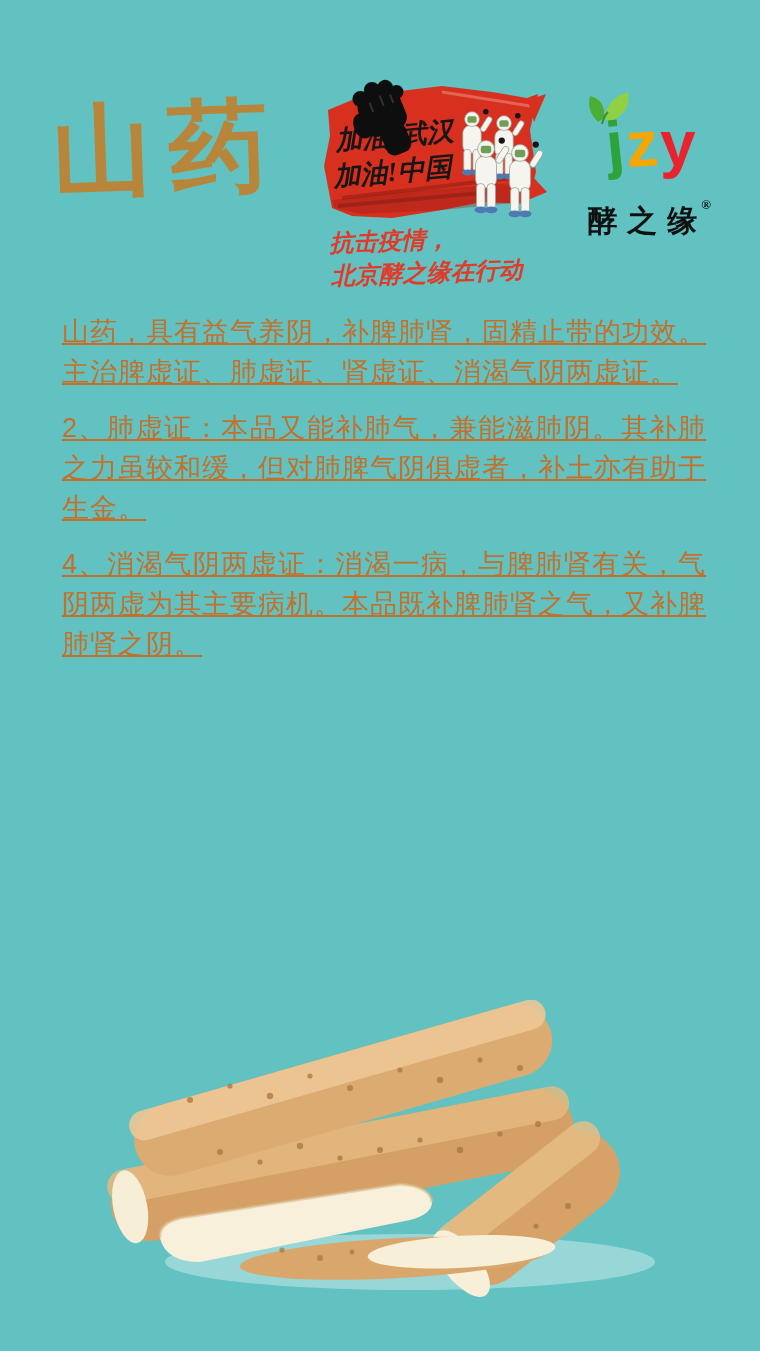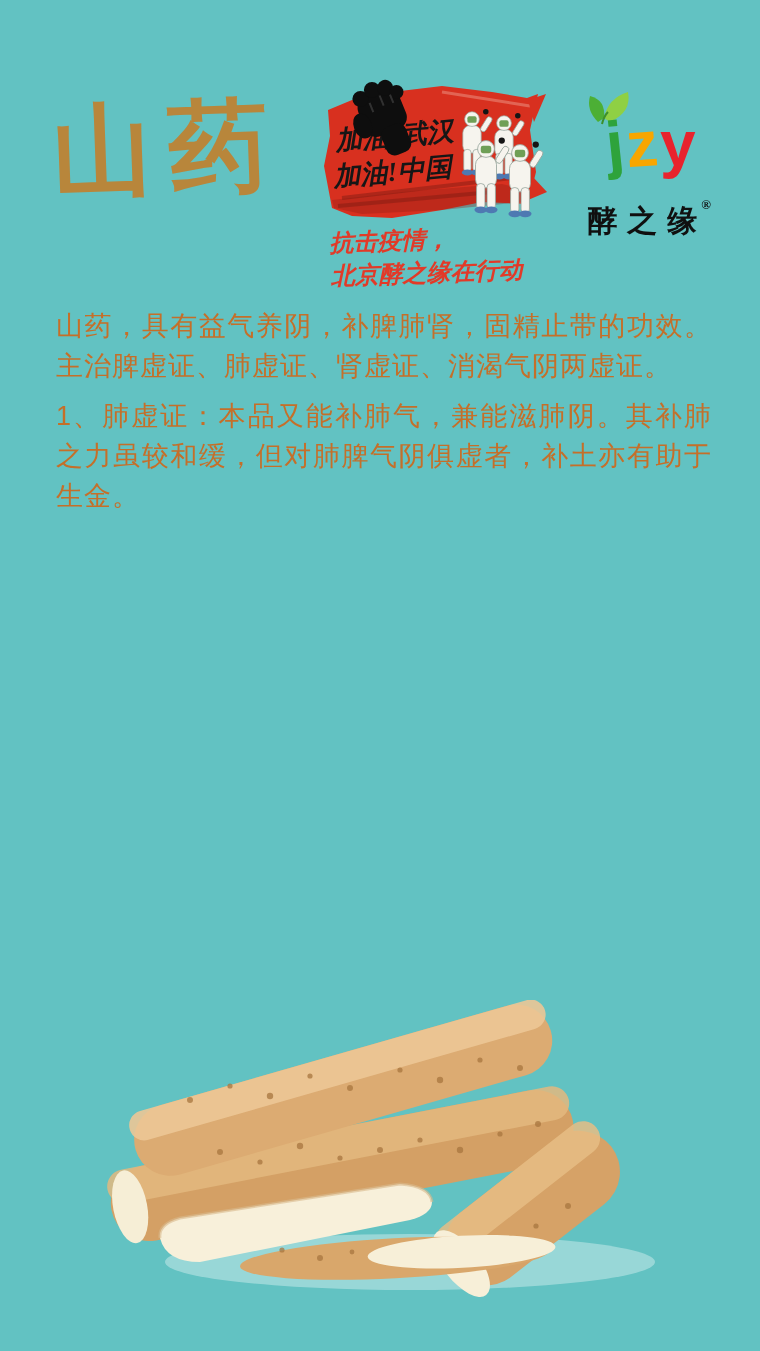--- a/index.html
+++ b/index.html
@@ -35,21 +35,21 @@
   .logo-letters .lz{color:#f7a600;display:inline-block;transform:rotate(-4deg);}
   .logo-letters .ly{color:#e8232d;display:inline-block;}
   .logo-name-row{margin-top:25px;color:#101010;font-size:30px;font-weight:bold;letter-spacing:10px;font-family:"Liberation Serif", serif;position:relative;}
   .logo-name-row .reg{font-size:13px;letter-spacing:0;vertical-align:top;position:relative;top:-4px;left:-6px;}
   
   .body-text{
     position:absolute;left:46px;top:296px;width:676px;
     color:#c56f29;font-size:27px;line-height:40px;letter-spacing:1px;
     text-align:justify;
   }
-  .body-text p{margin:10px;}
+  .body-text p{margin:16px;text-decoration:underline;}
   
   .yam-svg{position:absolute;left:100px;top:1000px;}
 </style>
 </head>
 <body>
 
 <div class="canvas">
 
   <div class="title">山药</div>
 
@@ -114,21 +114,22 @@
     <div class="logo-letters">
       <span class="lj">j</span><span class="lz">z</span><span class="ly">y</span>
     </div>
     <div class="logo-name-row">
       <span>酵之缘</span><span class="reg">®</span>
     </div>
   </div>
 
   <div class="body-text">
     <p>山药，具有益气养阴，补脾肺肾，固精止带的功效。主治脾虚证、肺虚证、肾虚证、消渴气阴两虚证。</p>
-    <p>1、肺虚证：本品又能补肺气，兼能滋肺阴。其补肺之力虽较和缓，但对肺脾气阴俱虚者，补土亦有助于生金。</p>
+    <p>2、肺虚证：本品又能补肺气，兼能滋肺阴。其补肺之力虽较和缓，但对肺脾气阴俱虚者，补土亦有助于生金。</p>
+    <p>4、消渴气阴两虚证：消渴一病，与脾肺肾有关，气阴两虚为其主要病机。本品既补脾肺肾之气，又补脾肺肾之阴。</p>
   </div>
 
   <svg class="yam-svg" width="560" height="330" viewBox="0 0 560 330">
     <ellipse cx="310" cy="262" rx="245" ry="28" fill="#ffffff" opacity="0.35"></ellipse>
 
     <g transform="rotate(-11 240 170)">
       <rect x="8" y="128" width="470" height="76" rx="38" fill="#d4a065"></rect>
       <rect x="8" y="128" width="470" height="34" rx="17" fill="#e3b97f" opacity="0.85"></rect>
       <ellipse cx="27" cy="166" rx="17" ry="37" fill="#f6eed6"></ellipse>
     </g>

